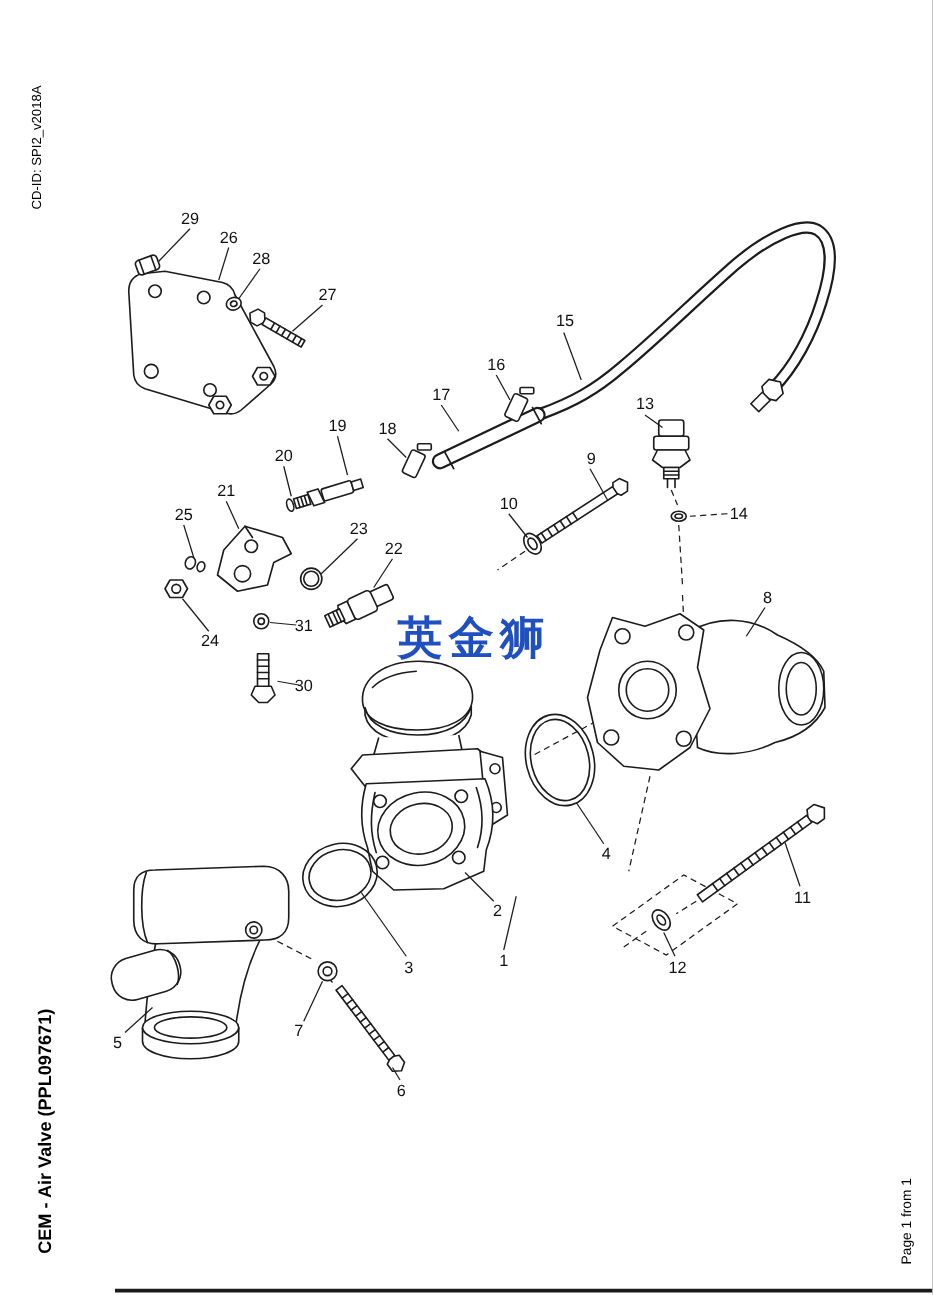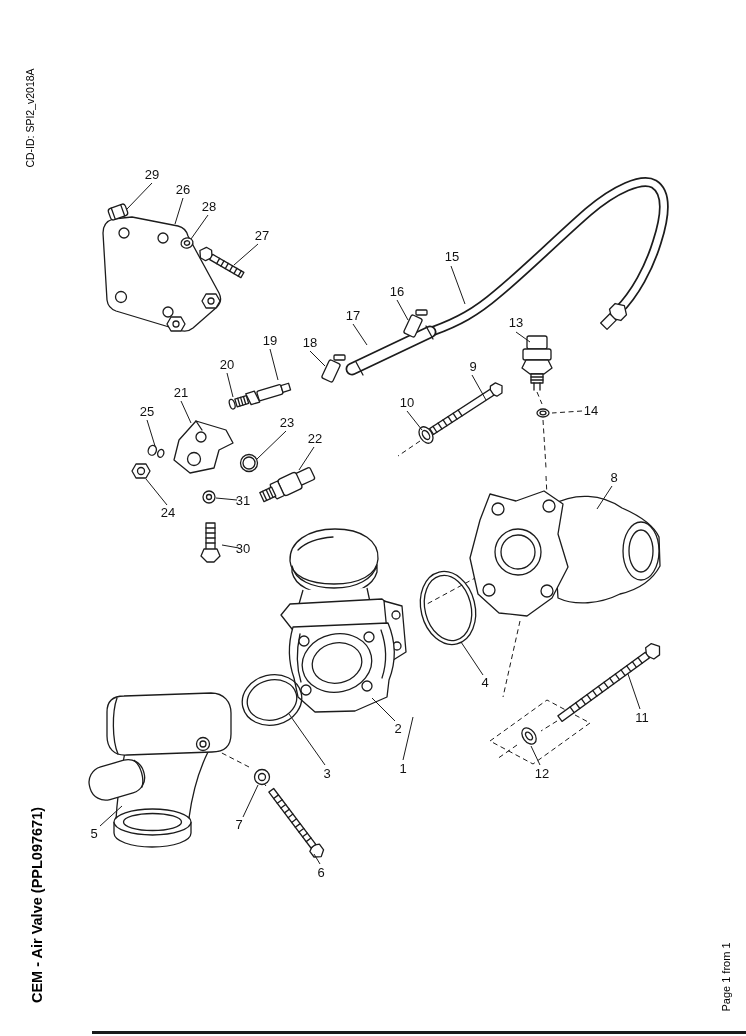--- a/index.html
+++ b/index.html
@@ -23,20 +23,21 @@
   .callout{font-family:"Liberation Sans", sans-serif;font-size:13px;fill:#111;}
 </style>
 </head>
 <body>
 
 <div class="page">
 
   <div class="side-text cd-id">CD-ID: SPI2_v2018A</div>
   <div class="side-text doc-title">CEM - Air Valve (PPL097671)</div>
   <div class="side-text page-num">Page 1 from 1</div>
+  <div class="watermark">英金狮</div>
   <div class="bottom-edge"></div>
 
   <svg class="diagram" width="746" height="1036" viewBox="0 0 746 1036">
 
     <g>
       <path class="dash" d="M 537,392 L 542,404 M 543,420 L 546,468 M 546,476 L 547,496"></path>
       <path class="dash" d="M 420,441 L 398,456"></path>
       <path class="dash" d="M 477,577 L 427,604"></path>
       <path class="dash" d="M 520,621 L 503,697"></path>
       <path class="dash" d="M 557,721 L 541,731 M 517,745 L 497,759"></path>

